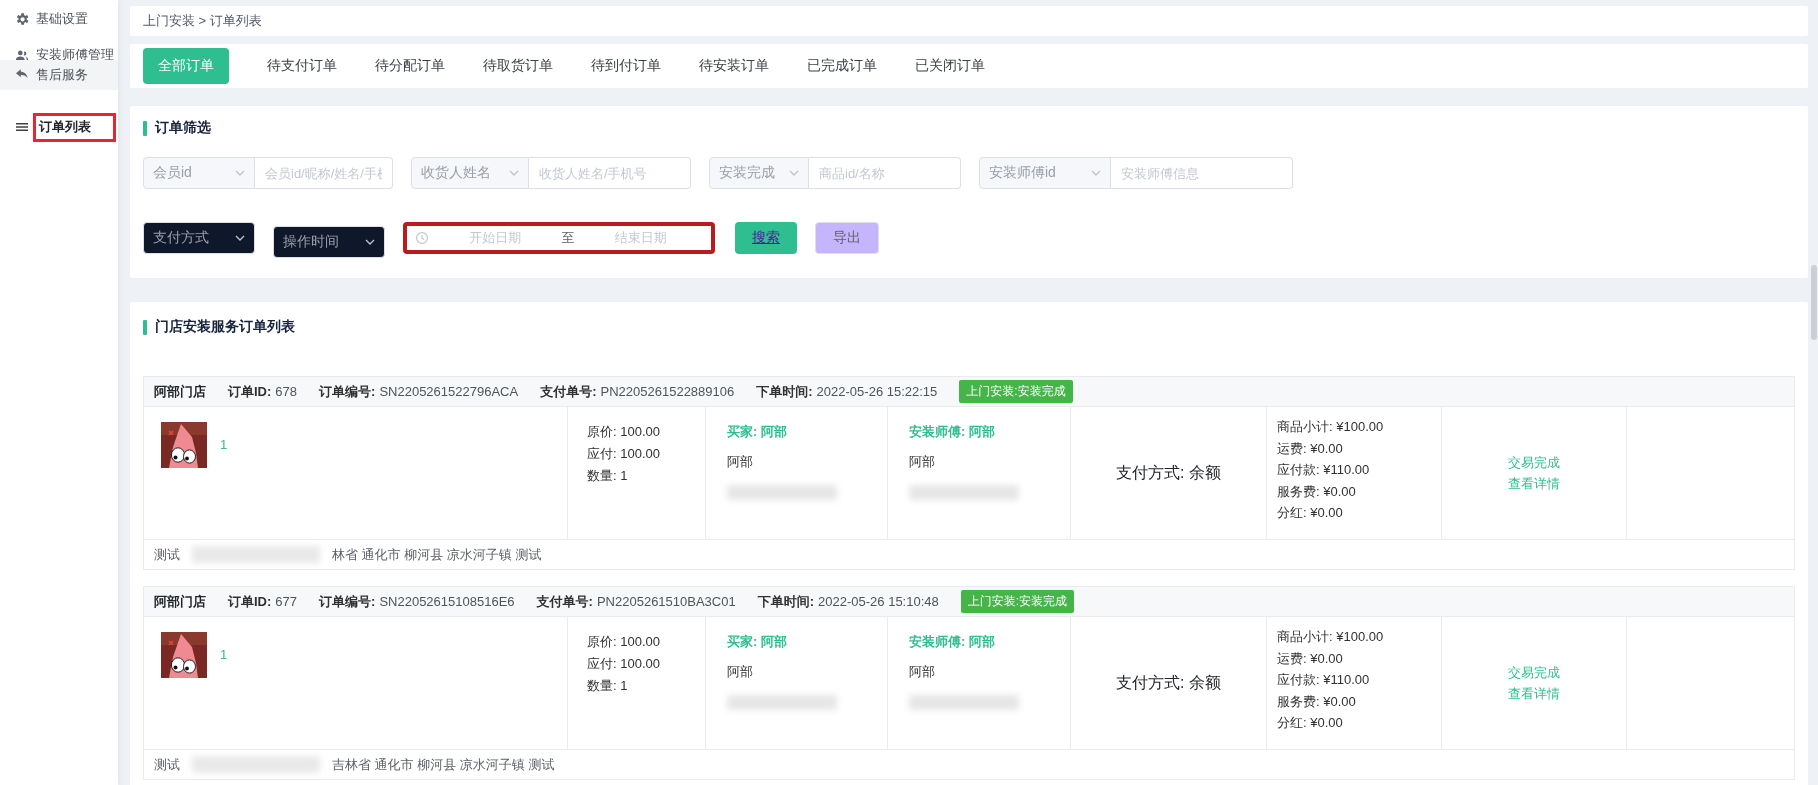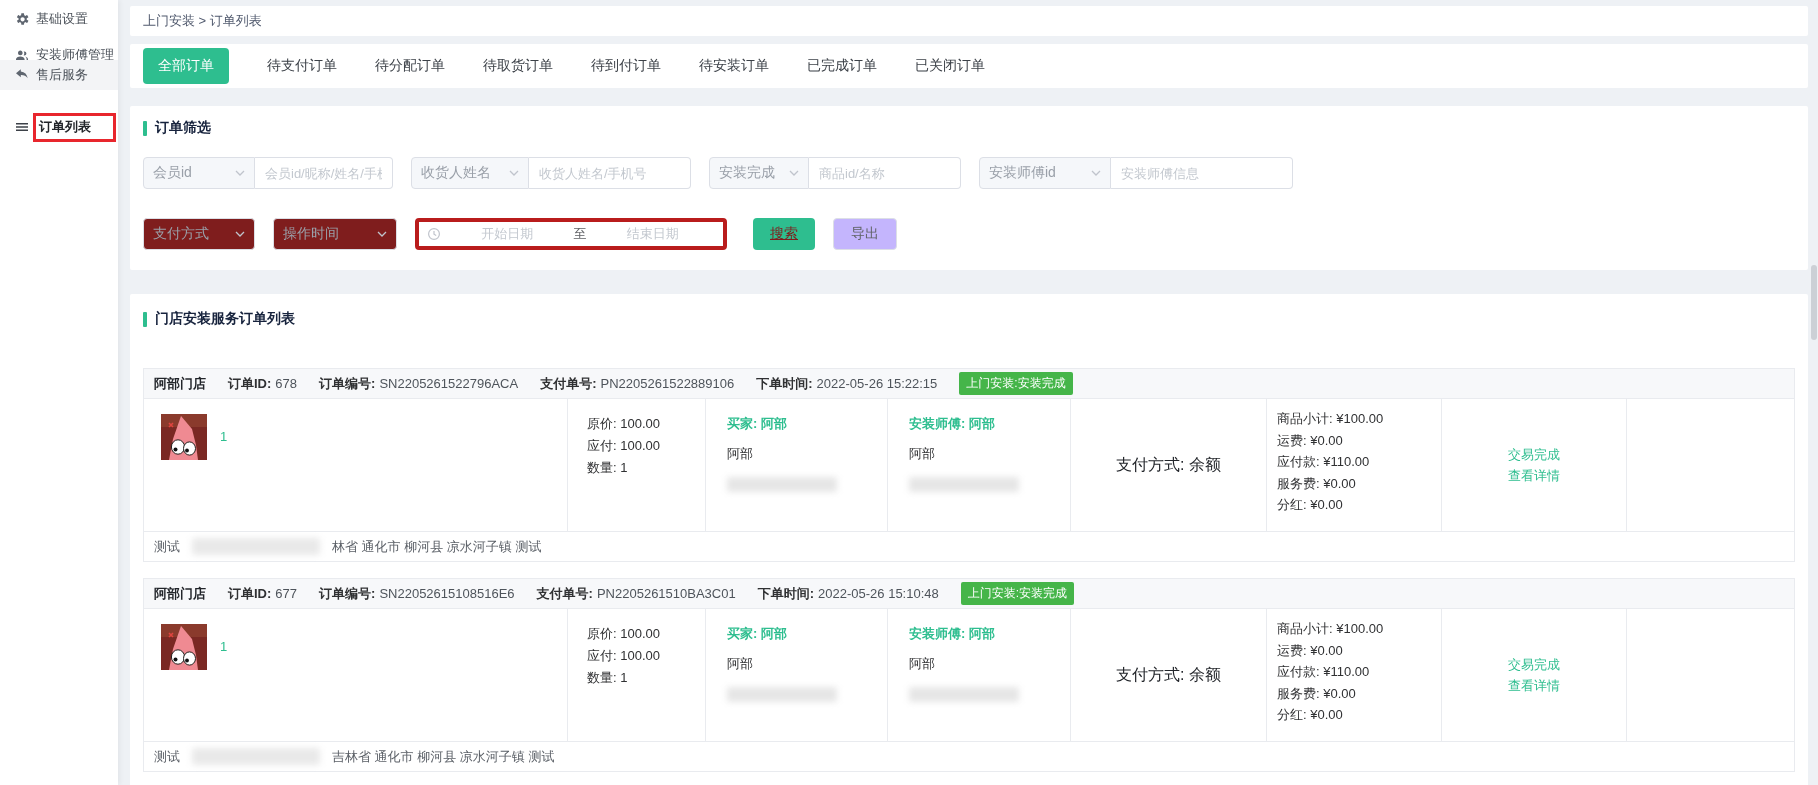--- a/index.html
+++ b/index.html
@@ -28,32 +28,32 @@
   .sec-bar { width:4px; height:15px; background:#2ebe8f; margin-right:8px; border-radius:1px; }
   
   .filter-card { margin-top:18px; padding:13px 13px 20px; }
   .f-row { display:flex; align-items:center; }
   .f-row1 { margin-top:20px; gap:18px; }
   .f-row2 { margin-top:29px; gap:18px; }
   .f-group { display:flex; }
   .f-select { height:32px; background:#f5f7fa; border:1px solid #dcdfe6; border-radius:4px 0 0 4px;
               display:flex; align-items:center; justify-content:space-between; padding:0 9px;
               color:#9aa0a9; font-size:14px; cursor:pointer; }
-  .f-select.standalone { border-radius:4px; background:#7f1d1d; }
+  .f-select.standalone { border-radius:4px; background:#0f172a; }
   .f-input { height:32px; border:1px solid #dcdfe6; border-left:none; border-radius:0 4px 4px 0;
              padding:0 10px; font-size:13px; color:#606266; outline:none;
              font-family:"Liberation Sans","DejaVu Sans",sans-serif; }
   .f-input::placeholder { color:#c3c8cf; }
   .date-box { width:312px; height:32px; border:4px solid #b91c1c; border-radius:4px; display:flex;
               align-items:center; padding:0 8px; gap:4px; background:#fff; }
   .date-ph { flex:1; text-align:center; color:#c3c8cf; font-size:13px; }
   .date-sep { color:#606266; font-size:13px; }
   .btn { height:32px; padding:0 17px; border-radius:4px; font-size:14px; display:flex; align-items:center;
          cursor:pointer; white-space:nowrap; }
-  .btn-search { background:#2ebe8f; color:#7f1d1d; margin-left:8px;text-decoration:underline; }
+  .btn-search { background:#2ebe8f; color:#4c1d95; margin-left:2px;text-decoration:underline; }
   .btn-export { background:#c4b5fd; border:1px solid #dcdfe6; color:#606266; }
   
   .orders-card { margin-top:24px; padding:16px 13px 22px; }
   .order-block { border:1px solid #e9ebef; margin-top:0; }
   .order-block + .order-block { margin-top:16px; }
   .orders-card .sec-title { margin-bottom:40px; }
   .o-head { height:30px; background:#f7f8fa; border-bottom:1px solid #e9ebef; display:flex;
             align-items:center; gap:22px; padding:0 10px; font-size:13px; white-space:nowrap; }
   .o-head .store { font-weight:bold; color:#22252a; }
   .o-head .lbl { font-weight:bold; color:#303133; }
@@ -177,21 +177,21 @@
       </div>
     </div>
 
     <div class="f-row f-row2">
       <div class="f-select standalone" style="width:112px;">
         <span>支付方式</span>
         <svg width="10" height="6" viewBox="0 0 10 6">
             <path d="M1 1l4 4 4-4" stroke="#c0c4cc" fill="none" stroke-width="1.3"></path>
           </svg>
       </div>
-      <div class="f-select standalone" style="width:124px;">
+      <div class="f-select standalone" style="width:112px;margin-top:8px;">
         <span>操作时间</span>
         <svg width="10" height="6" viewBox="0 0 10 6">
             <path d="M1 1l4 4 4-4" stroke="#c0c4cc" fill="none" stroke-width="1.3"></path>
           </svg>
       </div>
       <div class="date-box">
         <svg width="14" height="14" viewBox="0 0 14 14">
             <circle cx="7" cy="7" r="5.4" fill="none" stroke="#c0c4cc" stroke-width="1.2"></circle>
             <path d="M7 4v3.2l2.2 1.3" stroke="#c0c4cc" fill="none" stroke-width="1.2"></path>
           </svg>

